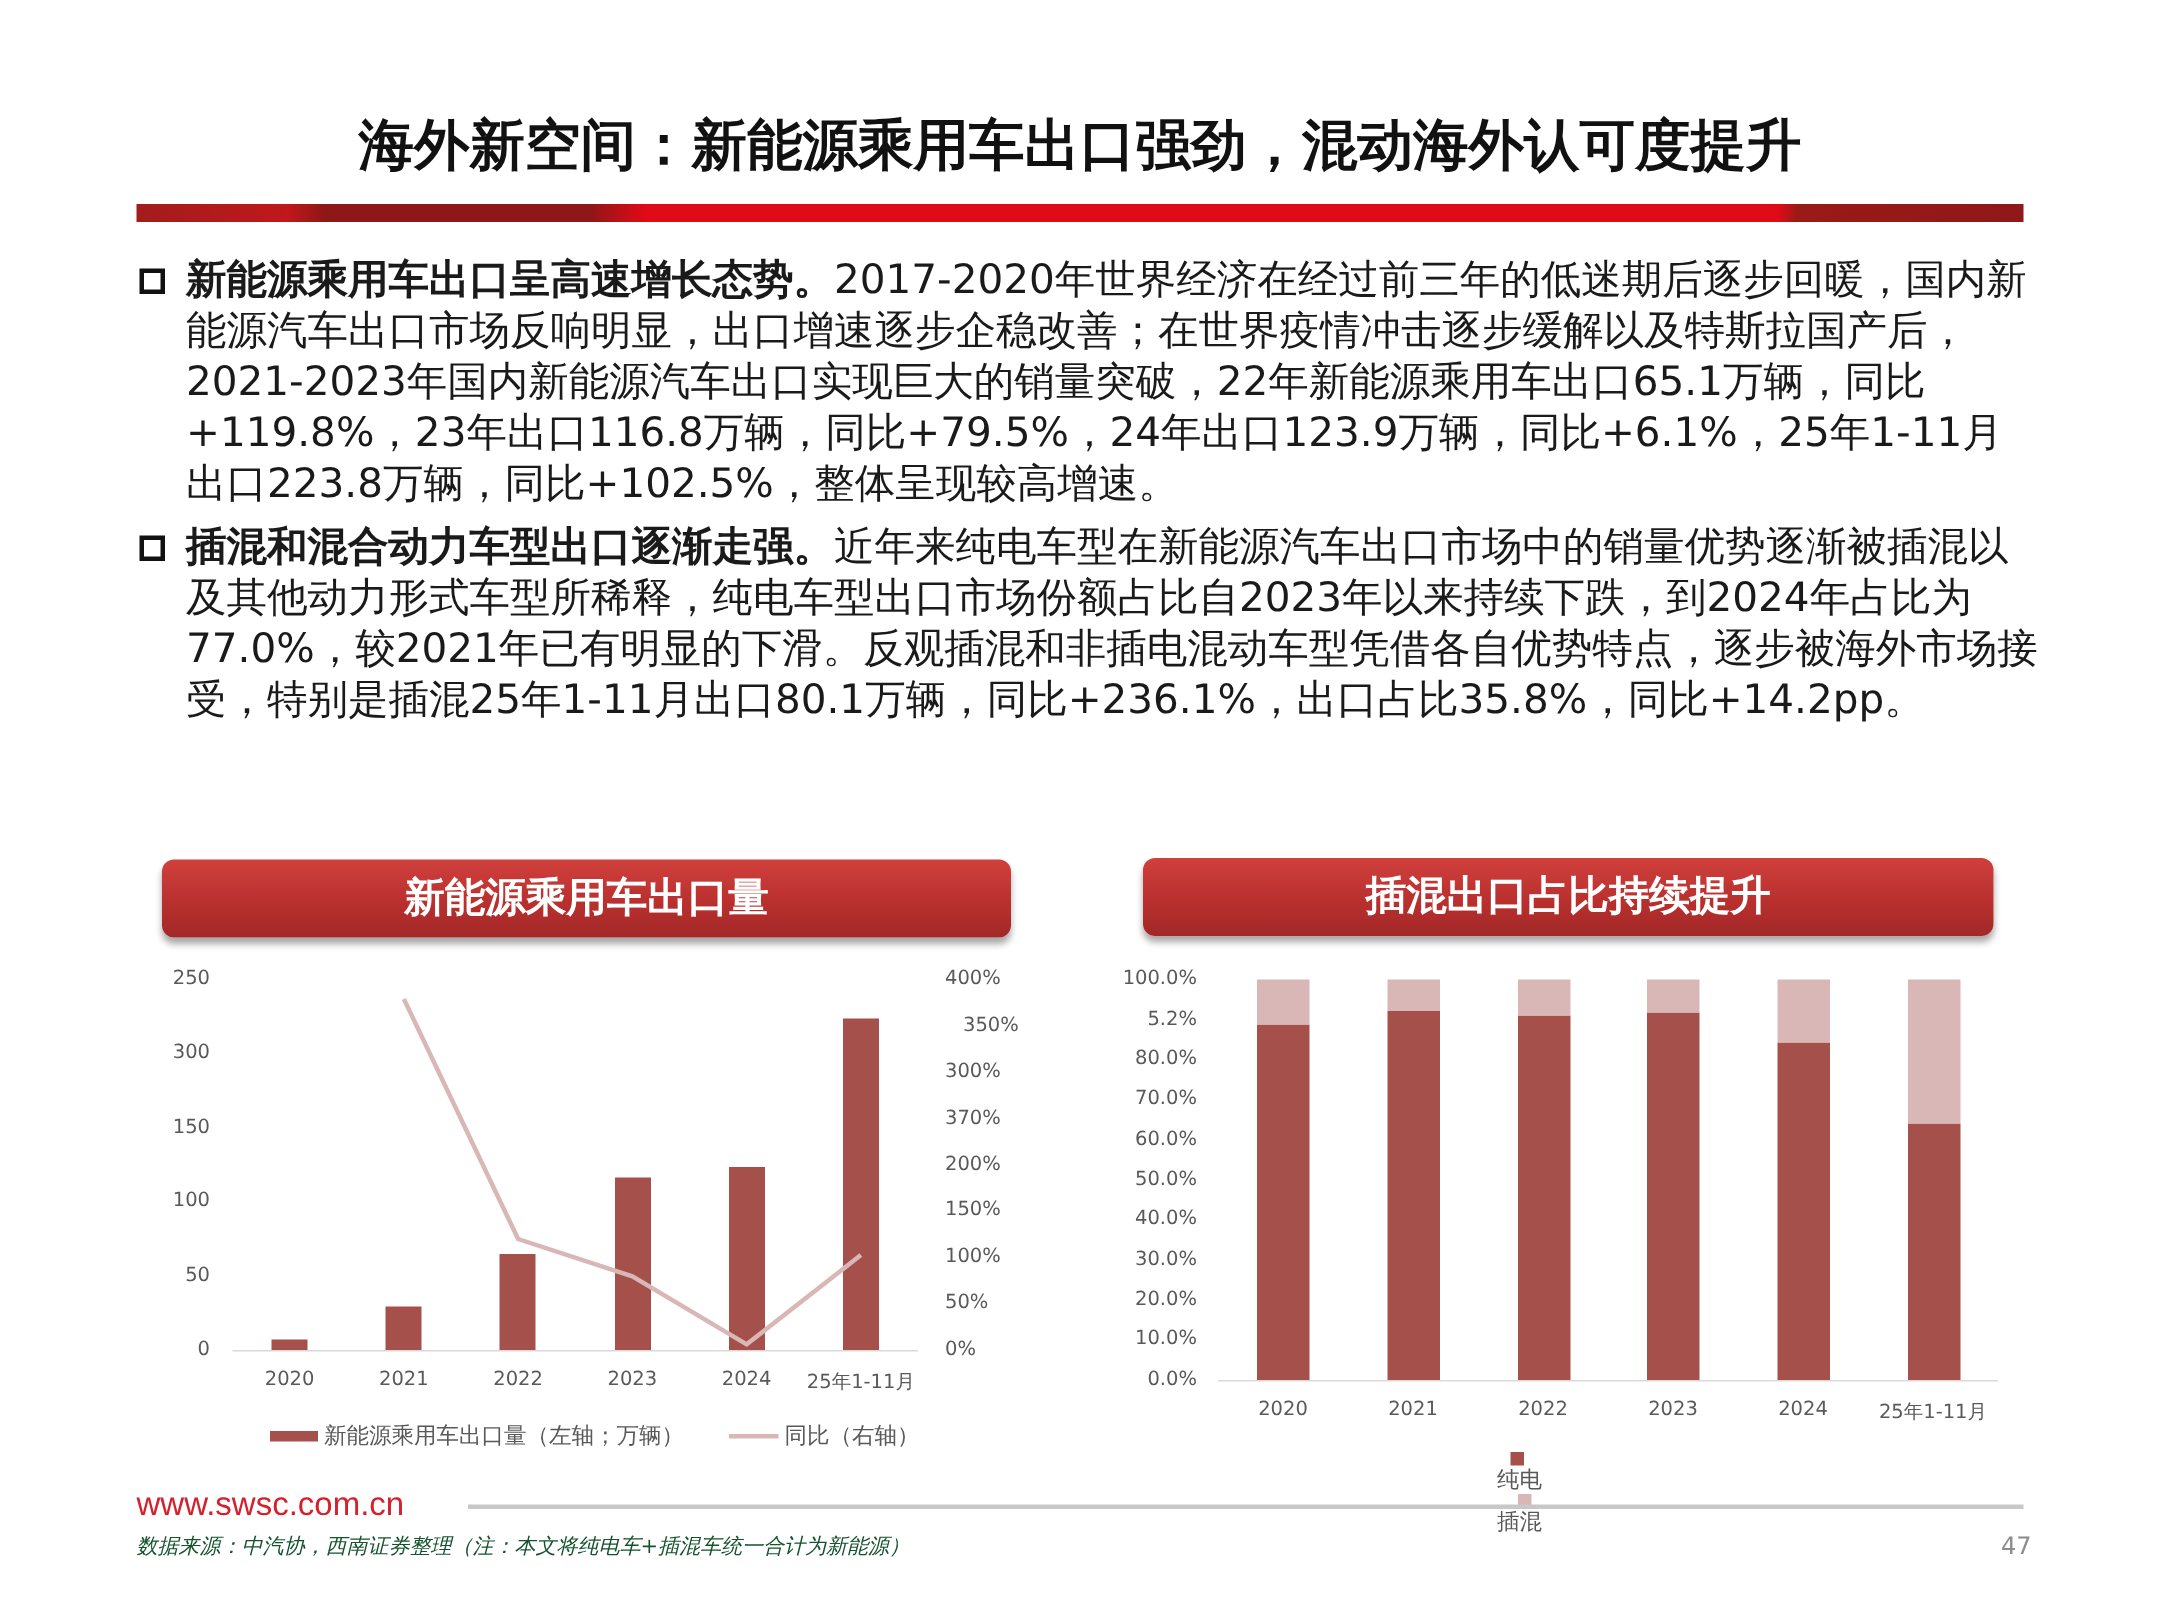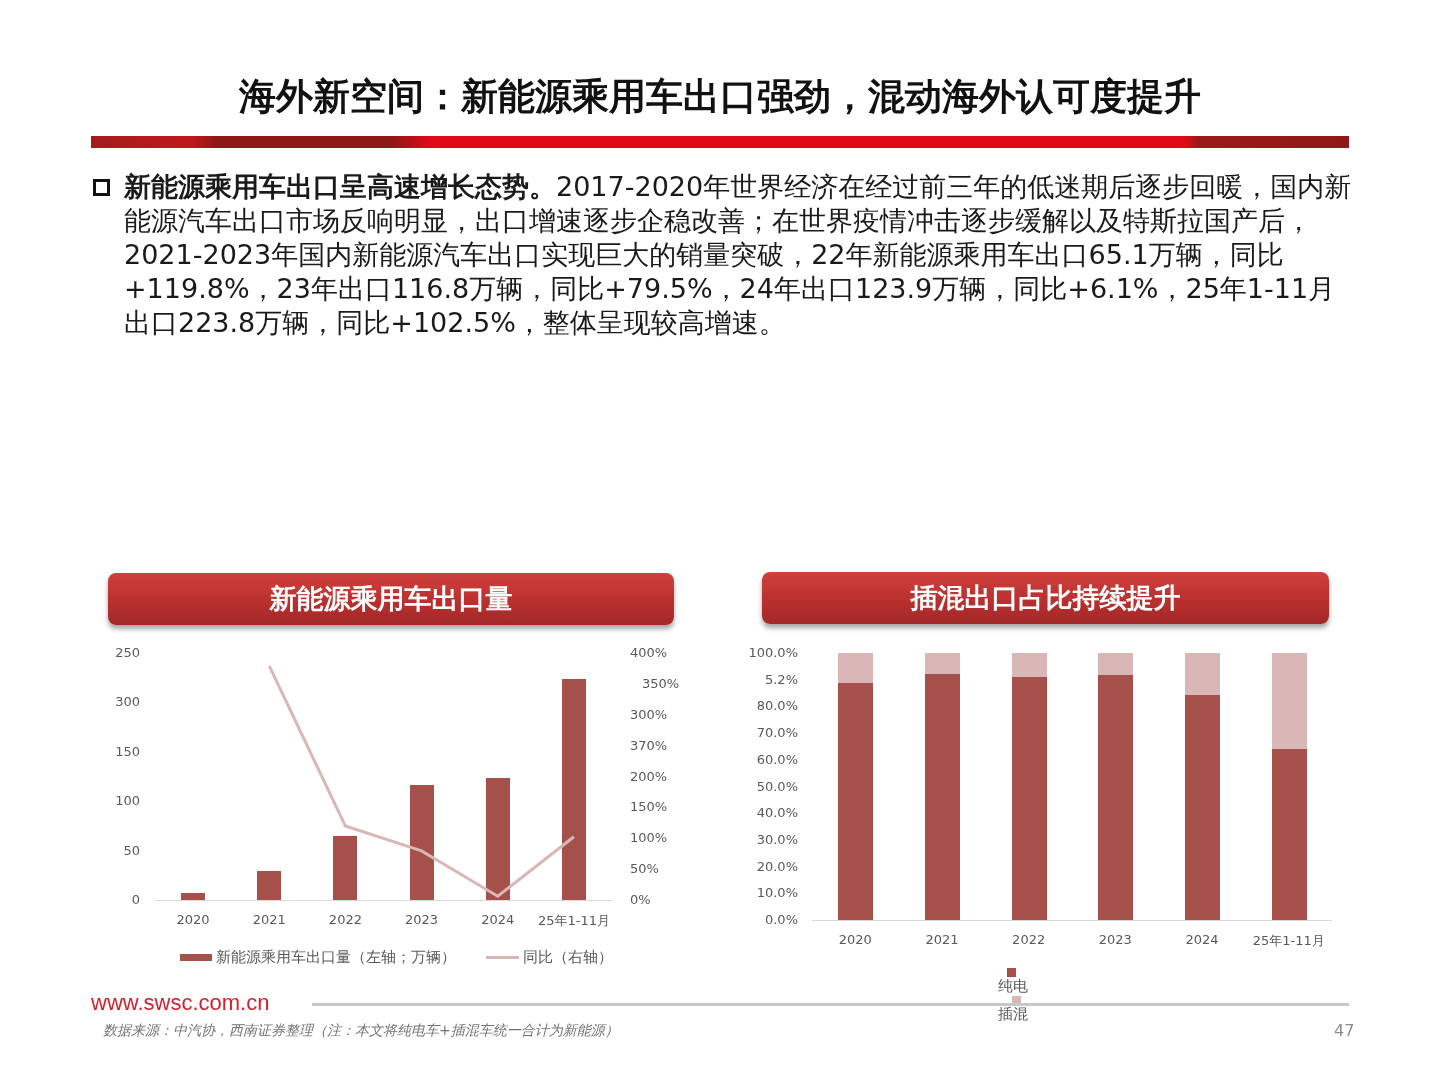--- a/index.html
+++ b/index.html
@@ -32,33 +32,37 @@
   .ytick-r { text-align: left; width: 50px; }
   .xtick { text-align: center; width: 90px; }
   .axis-line { position: absolute; height: 1px; background: #d9d9d9; }
   .bar { position: absolute; background: #a5504b; }
   .bar-light { position: absolute; background: #d9b7b6; }
   .legend { position: absolute; font-size: 15px; color: #595959; display: flex; align-items: center; }
   .legend .sw { display: inline-block; }
 
   .footer-url { position: absolute; left: 91px; top: 990px; font-family: "Liberation Sans", sans-serif; font-size: 22px; color: #d6202b; }
   .footer-line { position: absolute; left: 312px; top: 1003px; width: 1037px; height: 3px; background: #c8c8c8; }
-  .footer-source { position: absolute; left: 103px; top: 1022px; font-size: 14px; font-style: italic; color: #737373; font-family: "DejaVu Serif", serif; }
+  .footer-source { position: absolute; left: 91px; top: 1022px; font-size: 14px; font-style: italic; color: #14532d; font-family: "DejaVu Serif", serif; }
   .page-number { position: absolute; left: 1334px; top: 1021px; font-size: 16px; color: #8c8c8c; }
 </style>
 </head>
 <body>
 
 <div class="page-title">海外新空间：新能源乘用车出口强劲，混动海外认可度提升</div>
 <div class="title-bar"></div>
 
 <div class="bullets">
   <div class="bullet">
     <span class="box"></span>
     <span class="lead">新能源乘用车出口呈高速增长态势。</span><span>2017-2020年世界经济在经过前三年的低迷期后逐步回暖，国内新能源汽车出口市场反响明显，出口增速逐步企稳改善；在世界疫情冲击逐步缓解以及特斯拉国产后，2021-2023年国内新能源汽车出口实现巨大的销量突破，22年新能源乘用车出口65.1万辆，同比+119.8%，23年出口116.8万辆，同比+79.5%，24年出口123.9万辆，同比+6.1%，25年1-11月出口223.8万辆，同比+102.5%，整体呈现较高增速。</span>
+  </div>
+  <div class="bullet">
+    <span class="box"></span>
+    <span class="lead">插混和混合动力车型出口逐渐走强。</span><span>近年来纯电车型在新能源汽车出口市场中的销量优势逐渐被插混以及其他动力形式车型所稀释，纯电车型出口市场份额占比自2023年以来持续下跌，到2024年占比为77.0%，较2021年已有明显的下滑。反观插混和非插电混动车型凭借各自优势特点，逐步被海外市场接受，特别是插混25年1-11月出口80.1万辆，同比+236.1%，出口占比35.8%，同比+14.2pp。</span>
   </div>
 </div>
 
 <div class="chart-header" style="left:108px; top:573px; width:566px;">新能源乘用车出口量</div>
 <div class="chart-area" id="left-chart" style="left:0; top:0; width:1440px; height:1080px; pointer-events:none;">
 
   <div id="left-yticks">
       <div class="ytick" style="left:100px; top:645px;">250</div>
       <div class="ytick" style="left:100px; top:694.4px;">300</div>
       <div class="ytick" style="left:100px; top:743.8px;">150</div>

